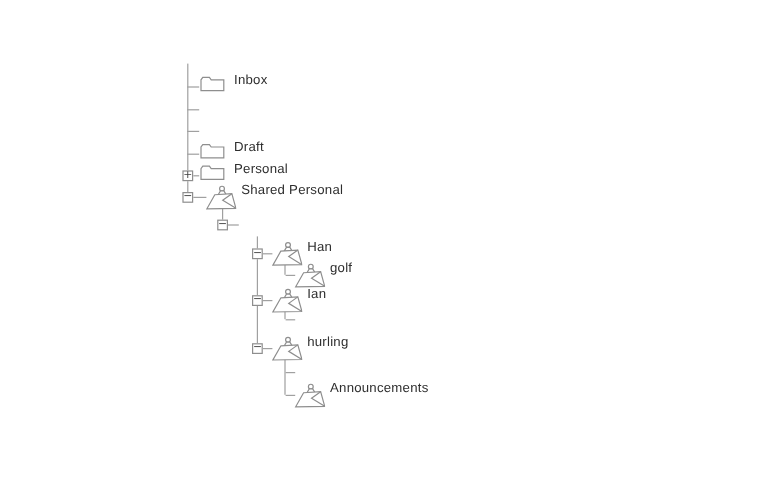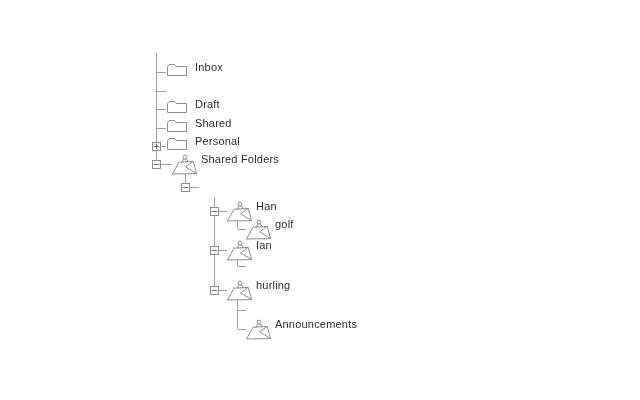--- a/index.html
+++ b/index.html
@@ -83,57 +83,49 @@
   <div class="row plain" style="left:166px;top:62px">
     <span class="icon">
       <svg width="22" height="15" viewBox="0 0 22 15">
           <path class="s" d="M1.5,13.5 V4.5 L3,2.5 H8.5 L10,4.5 H20.5 V13.5 Z"></path>
         </svg>
     </span>
     <span class="label">Inbox</span>
   </div>
 
 
-  <div class="row plain" style="left:166px;top:99px">
-    <span class="icon">
-      <svg width="22" height="15" viewBox="0 0 22 15">
-          <path class="s" d="M1.5,13.5 V4.5 L3,2.5 H8.5 L10,4.5 H20.5 V13.5 Z"></path>
-        </svg>
-    </span>
-    <span class="label">Draft</span>
-  </div>
 
   <div class="row plain" style="left:166px;top:118px">
     <span class="icon">
       <svg width="22" height="15" viewBox="0 0 22 15">
           <path class="s" d="M1.5,13.5 V4.5 L3,2.5 H8.5 L10,4.5 H20.5 V13.5 Z"></path>
         </svg>
     </span>
-    <span class="label">Shared</span>
+    <span class="label">Draft</span>
   </div>
 
   <div class="row plain" style="left:166px;top:136px">
     <span class="icon">
       <svg width="22" height="15" viewBox="0 0 22 15">
           <path class="s" d="M1.5,13.5 V4.5 L3,2.5 H8.5 L10,4.5 H20.5 V13.5 Z"></path>
         </svg>
     </span>
     <span class="label">Personal</span>
   </div>
 
   <div class="row shared" style="left:171px;top:154px">
     <span class="icon">
       <svg width="26" height="22" viewBox="0 0 26 22">
         <circle class="s" cx="14" cy="3.2" r="2"></circle>
         <path class="s" d="M10.8,8.3 L12.7,5.1 H15.6 L17.5,8.3 Z"></path>
         <path class="s" d="M8,8.3 L22.2,7.4 L25.6,19.6 L1.4,20 Z"></path>
         <path class="f" d="M22.2,7.4 L14.6,12.8 L25.6,19.6"></path>
       </svg>
     </span>
-    <span class="label">Shared Folders</span>
+    <span class="label">Shared Personal</span>
   </div>
 
 
   <div class="row shared" style="left:226px;top:201px">
     <span class="icon">
       <svg width="26" height="22" viewBox="0 0 26 22">
         <circle class="s" cx="14" cy="3.2" r="2"></circle>
         <path class="s" d="M10.8,8.3 L12.7,5.1 H15.6 L17.5,8.3 Z"></path>
         <path class="s" d="M8,8.3 L22.2,7.4 L25.6,19.6 L1.4,20 Z"></path>
         <path class="f" d="M22.2,7.4 L14.6,12.8 L25.6,19.6"></path>

